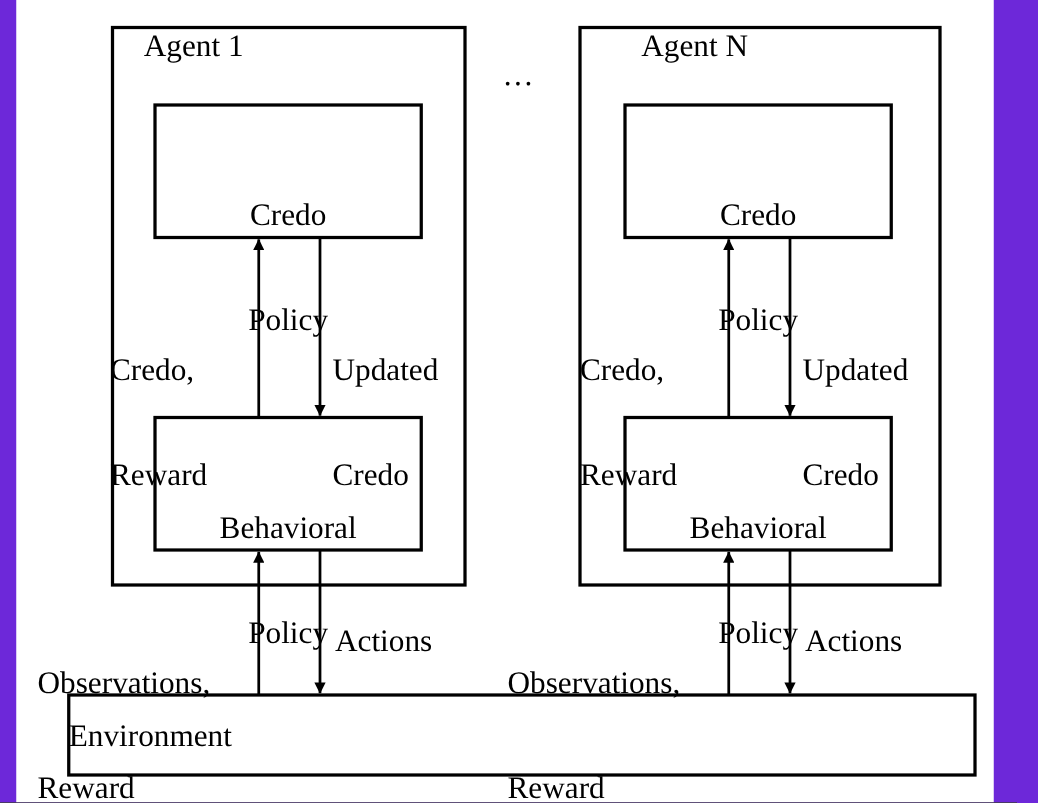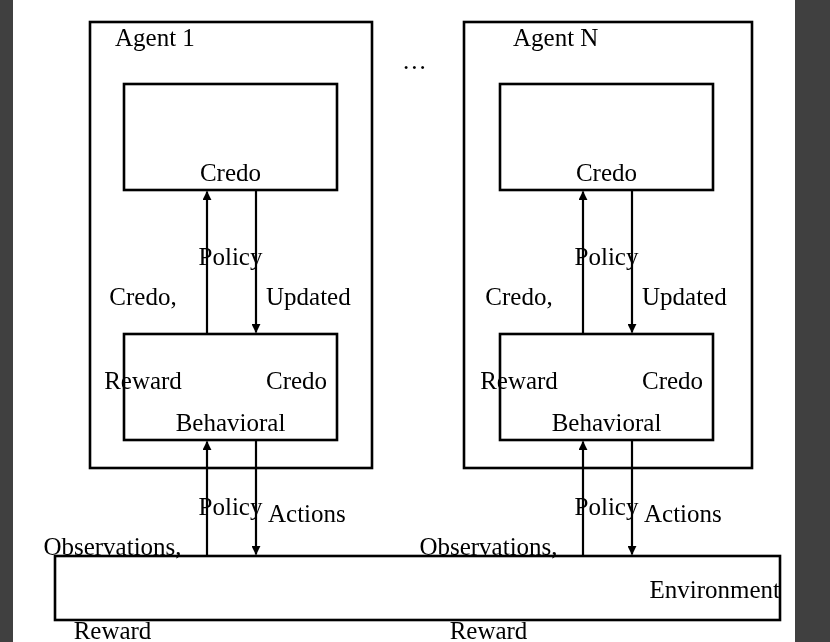--- a/index.html
+++ b/index.html
@@ -1,19 +1,19 @@
 <!DOCTYPE html>
 <html><head>
 <meta charset="utf-8">
 <style>
   html,body{margin:0;padding:0;background:#000;}
   #root{
     position:relative;
     width:830px;height:642px;
-    background:#404040;
+    background:#6d28d9;
     overflow:hidden;
     font-family:"Liberation Serif","DejaVu Serif",serif;
   }
   #canvas{
     position:absolute;
     left:13px;top:0;
     width:782px;height:642px;
     background:#ffffff;
   }
   #svglayer{
@@ -23,21 +23,21 @@
   .lbl{
     position:absolute;
     color:#000;
     line-height:1.12;
     white-space:pre;
     user-select:none;
   }
   .box-title{font-size:25px;}
   .inner-text{font-size:25px;text-align:center;}
   .edge-label{font-size:25px;}
-  .edge-label.rt{text-align:center;}
+  .edge-label.rt{text-align:left;}
   .ellipsis{font-size:25px;letter-spacing:2px;}
   .env-text{font-size:25px;}
 </style>
 </head>
 <body>
 
 <div id="root">
 
   <div id="canvas">
 
@@ -132,16 +132,16 @@
       <div>Credo</div>
     </div>
 
     <div class="lbl edge-label rt" style="left:393px;top:477px;width:165px;">
       <div>Observations,</div>
       <div>Reward</div>
     </div>
 
     <div class="lbl edge-label" style="left:631px;top:500px;">Actions</div>
 
-    <div class="lbl env-text" style="left:42px;top:576px;width:725px;text-align:right;">Environment</div>
+    <div class="lbl env-text" style="left:42px;top:576px;width:725px;text-align:left;">Environment</div>
 
   </div>
 </div>
 
 </body></html>

